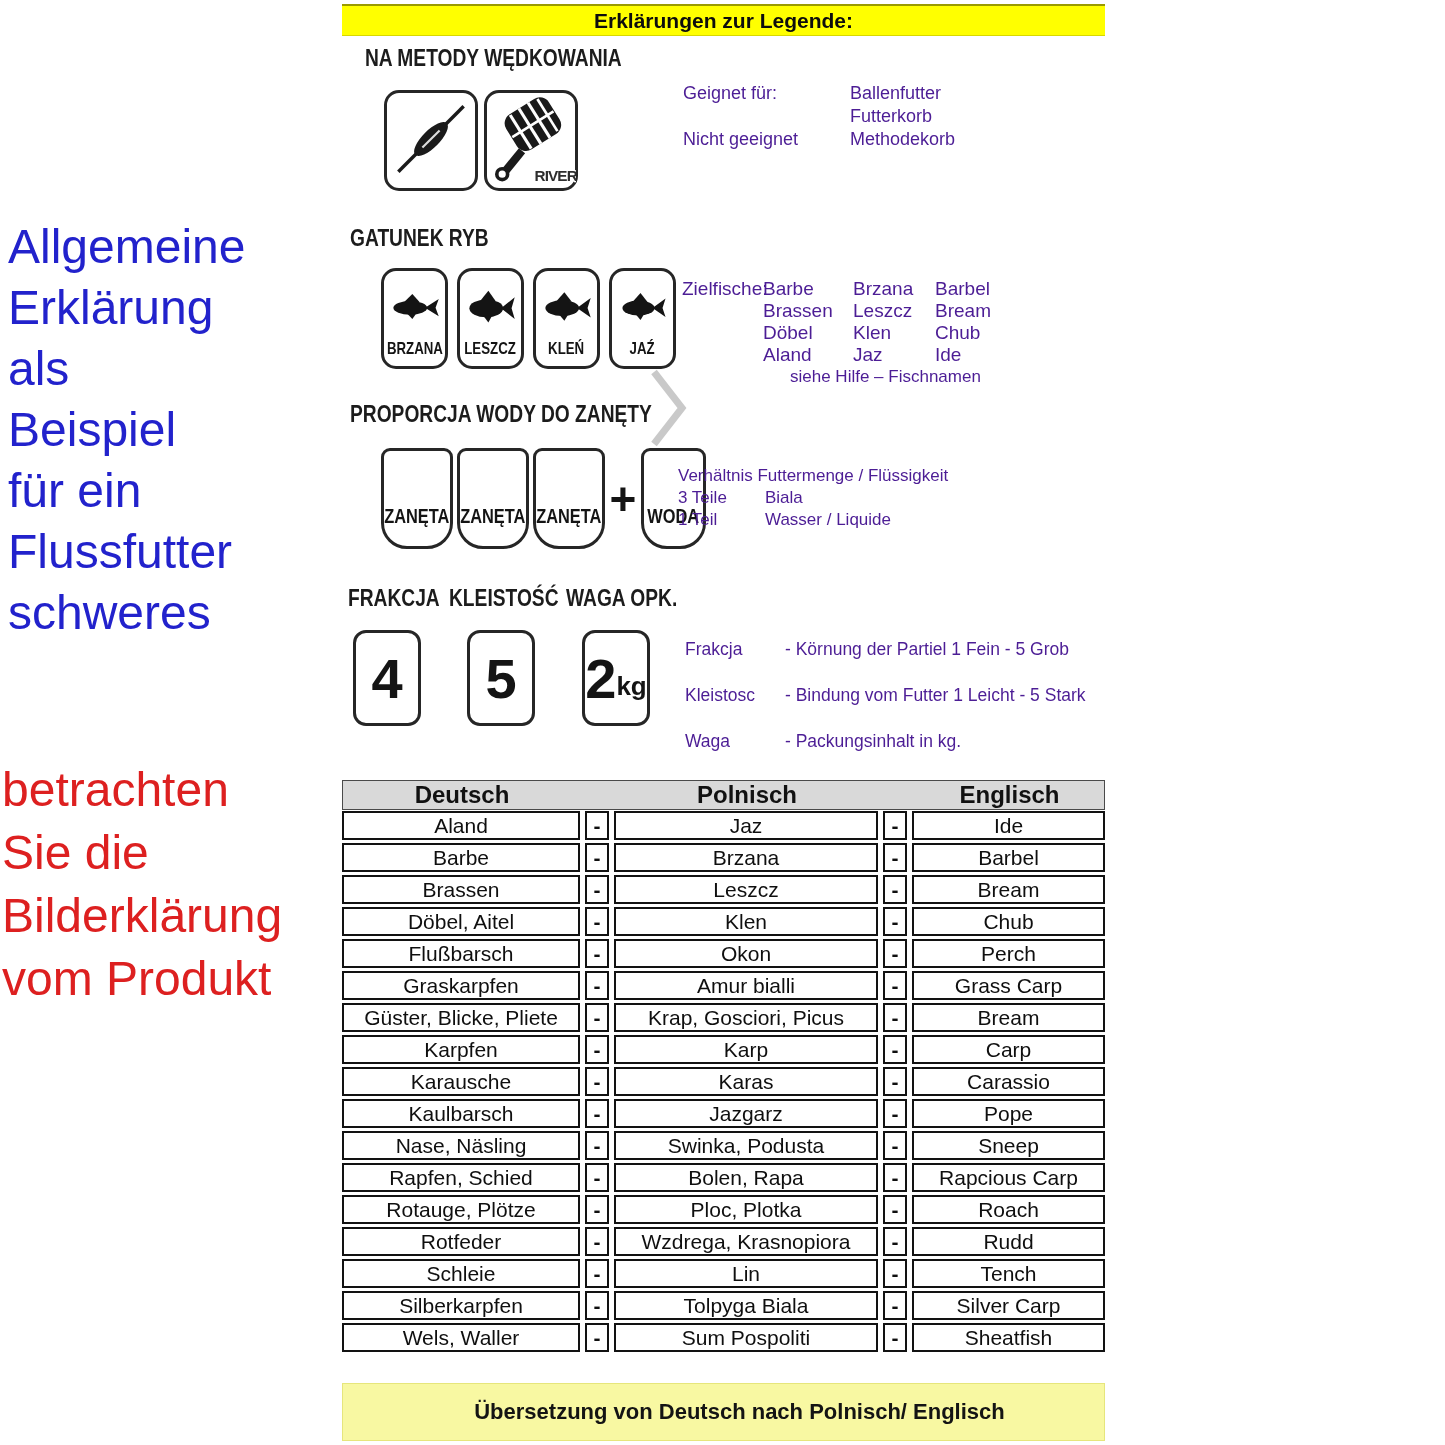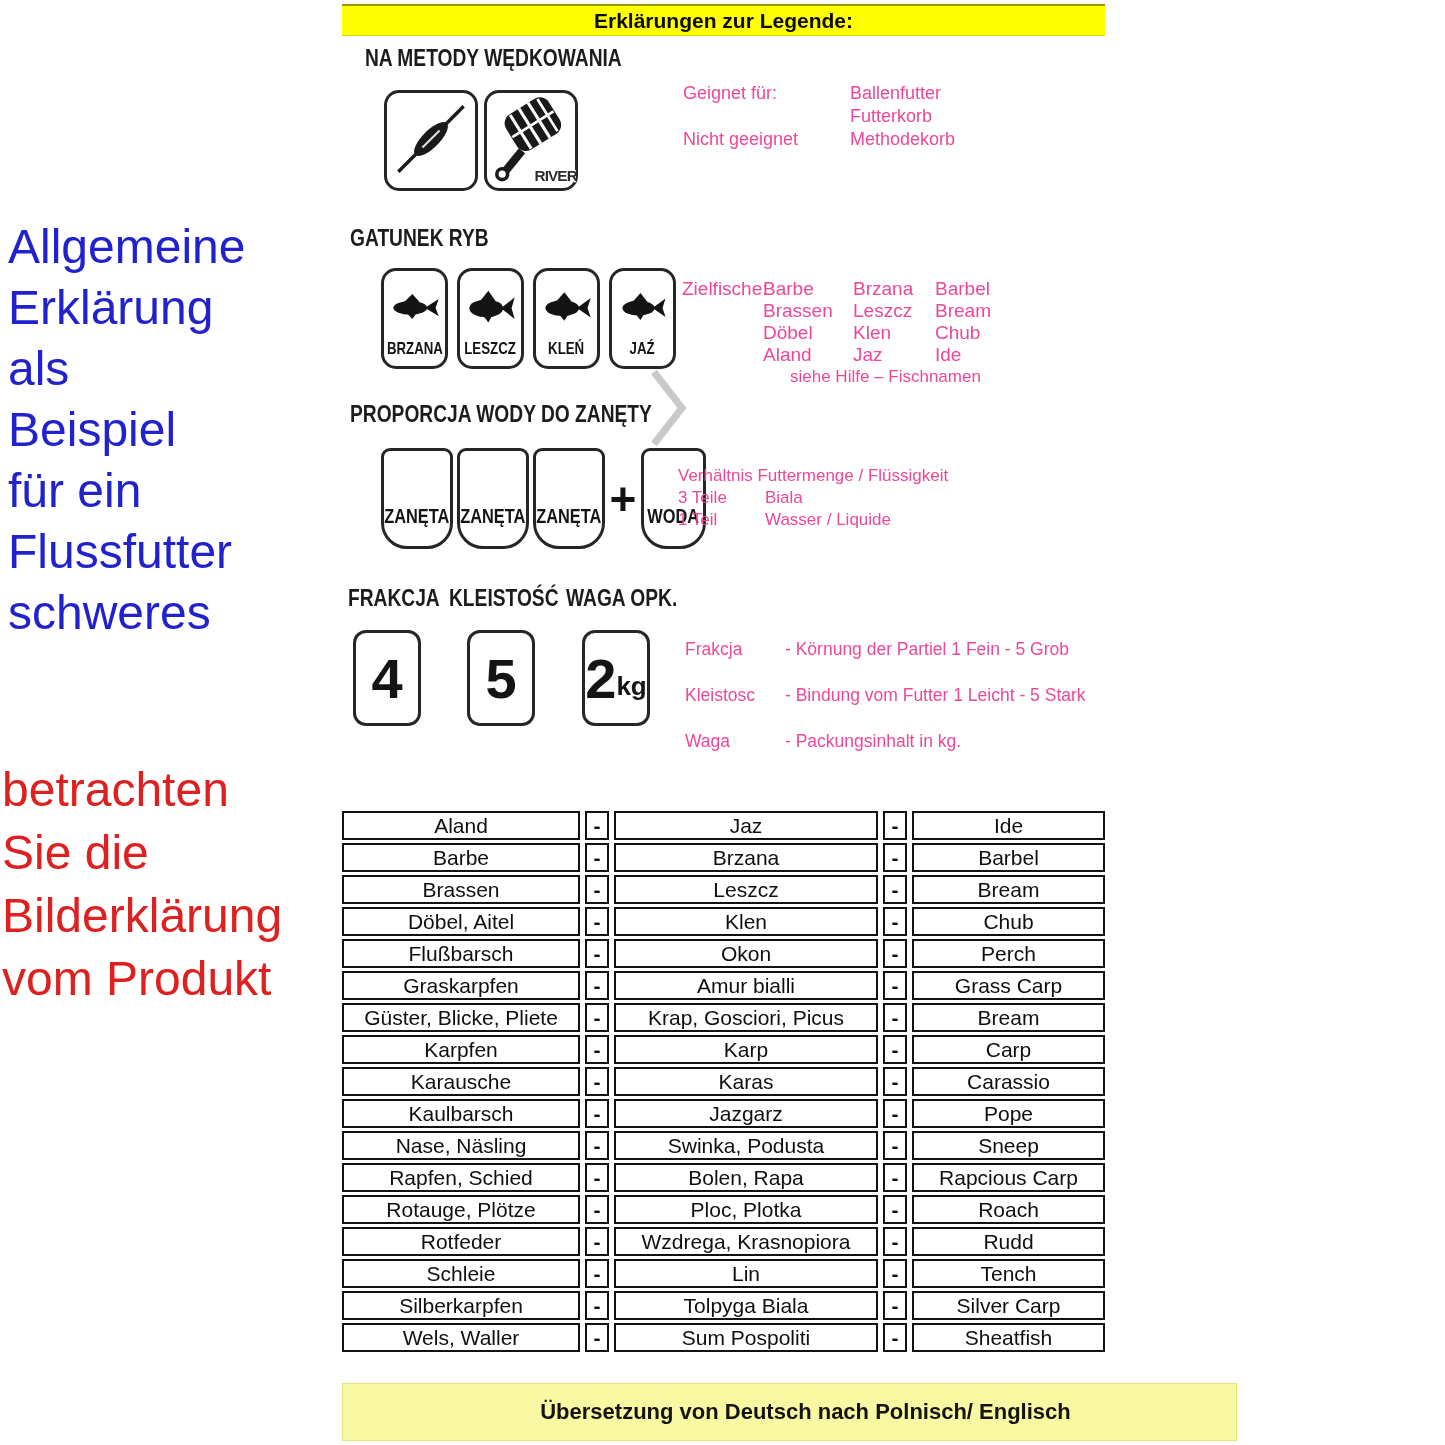--- a/index.html
+++ b/index.html
@@ -4,21 +4,21 @@
 <style>
   html,body{margin:0;padding:0;background:#ffffff;}
   .page{position:relative;width:1445px;height:1445px;background:#fff;
         font-family:"Liberation Sans","DejaVu Sans",sans-serif;color:#161616;overflow:hidden;}
 
   
   .banner-top{position:absolute;left:342px;top:4px;width:763px;height:29px;background:#ffff00;
               border-top:2px solid #9a9a00;border-bottom:1px solid #d8d800;
               display:flex;align-items:center;justify-content:center;}
   .banner-top span{font-size:21px;font-weight:700;color:#0d0d0d;}
-  .banner-bottom{position:absolute;left:342px;top:1383px;width:895px;height:58px;background:#f8f8a2;
+  .banner-bottom{position:absolute;left:342px;top:1383px;width:763px;height:58px;background:#f8f8a2;
                  border:1px solid #e6e67c;box-sizing:border-box;
                  display:flex;flex-direction:column;align-items:center;justify-content:center;padding-left:32px;}
   .banner-bottom div{font-size:22px;font-weight:600;color:#141414;line-height:26px;}
 
   
   .note{position:absolute;}
   .note-blue{left:8px;top:216px;width:322px;font-size:48px;line-height:61px;color:#2222cc;}
   .note-red{left:2px;top:758px;width:332px;font-size:48px;line-height:63px;color:#dd2020;}
 
   
@@ -44,21 +44,21 @@
   .zbox.woda{width:65px;}
   .plus{width:22px;margin:0 3px;display:flex;align-items:center;justify-content:center;
         font-size:46px;font-weight:700;color:#141414;}
 
   .numbox{position:absolute;width:68px;height:96px;border:3px solid #262626;border-radius:13px;background:#fff;
           box-sizing:border-box;display:flex;align-items:center;justify-content:center;}
   .numbox .val{font-size:56px;font-weight:700;color:#141414;}
   .numbox .unit{font-size:26px;font-weight:700;color:#141414;align-self:center;margin-top:16px;}
 
   
-  .legend{position:absolute;color:#ec4899;}
+  .legend{position:absolute;color:#4c1d95;}
   .methods-legend{left:683px;top:82px;display:grid;grid-template-columns:167px auto;
                   font-size:18px;line-height:23px;}
   .species-legend{left:682px;top:278px;display:grid;grid-template-columns:81px 90px 82px auto;
                   font-size:19px;line-height:22px;}
   .species-footer{margin-left:108px;font-size:17px;line-height:22px;}
   .prop-legend{left:678px;top:465px;font-size:17px;line-height:22px;}
   .prop-legend .prow{display:grid;grid-template-columns:87px auto;}
   .specs-legend{left:685px;top:638px;display:grid;grid-template-columns:100px auto;
                 font-size:17.5px;line-height:22px;row-gap:24px;}
 
@@ -268,20 +268,27 @@
     </div>
   <div class="legend specs-legend" id="specsLegend">
       <div>Frakcja</div>
       <div>- Körnung der Partiel 1 Fein - 5 Grob</div>
       <div>Kleistosc</div>
       <div>- Bindung vom Futter 1 Leicht - 5 Stark</div>
       <div>Waga</div>
       <div>- Packungsinhalt in kg.</div>
     </div>
 
+  <div class="tbl-head">
+    <div class="hcell">Deutsch</div>
+    <div></div>
+    <div class="hcell">Polnisch</div>
+    <div></div>
+    <div class="hcell">Englisch</div>
+  </div>
   <div class="tbl-body" id="tblBody">
       <div class="trow">
         <div class="tcell">Aland</div>
         <div class="tcell sep">-</div>
         <div class="tcell">Jaz</div>
         <div class="tcell sep">-</div>
         <div class="tcell">Ide</div>
       </div>
       <div class="trow">
         <div class="tcell">Barbe</div>

